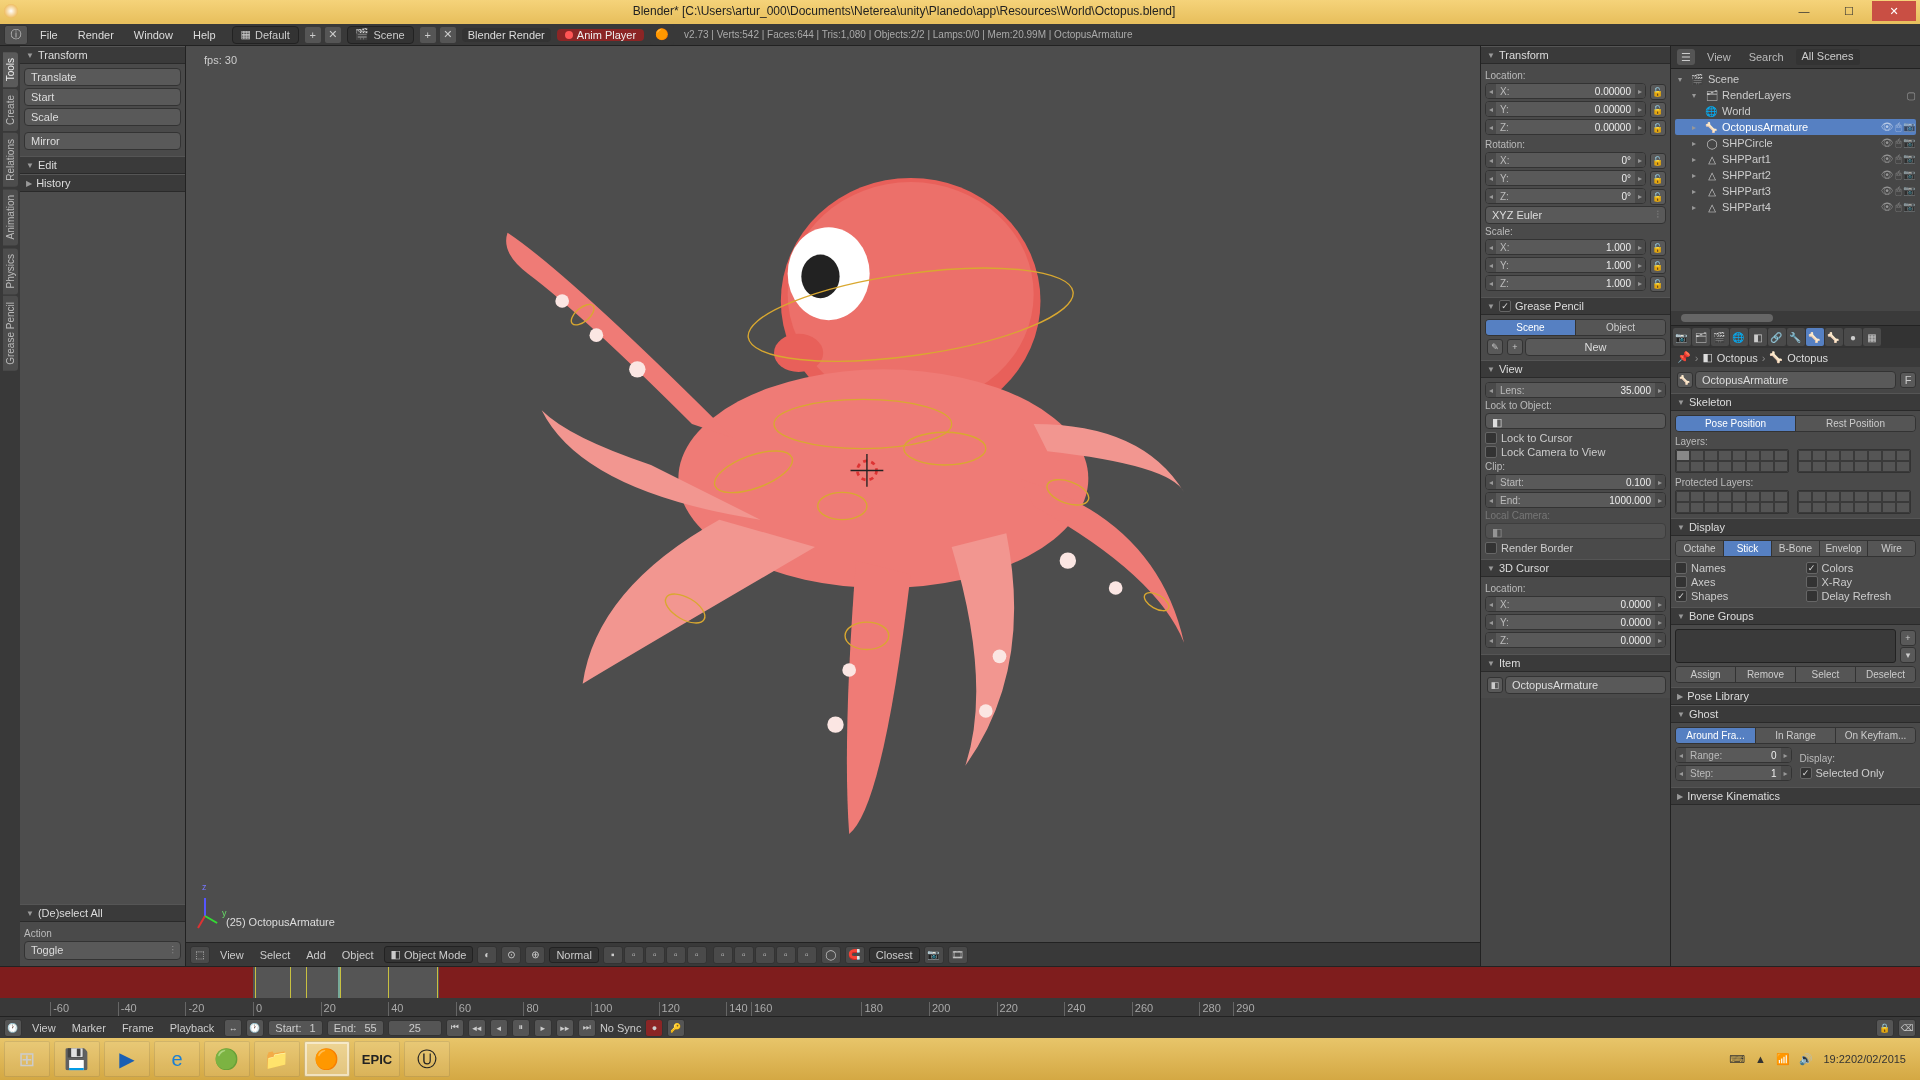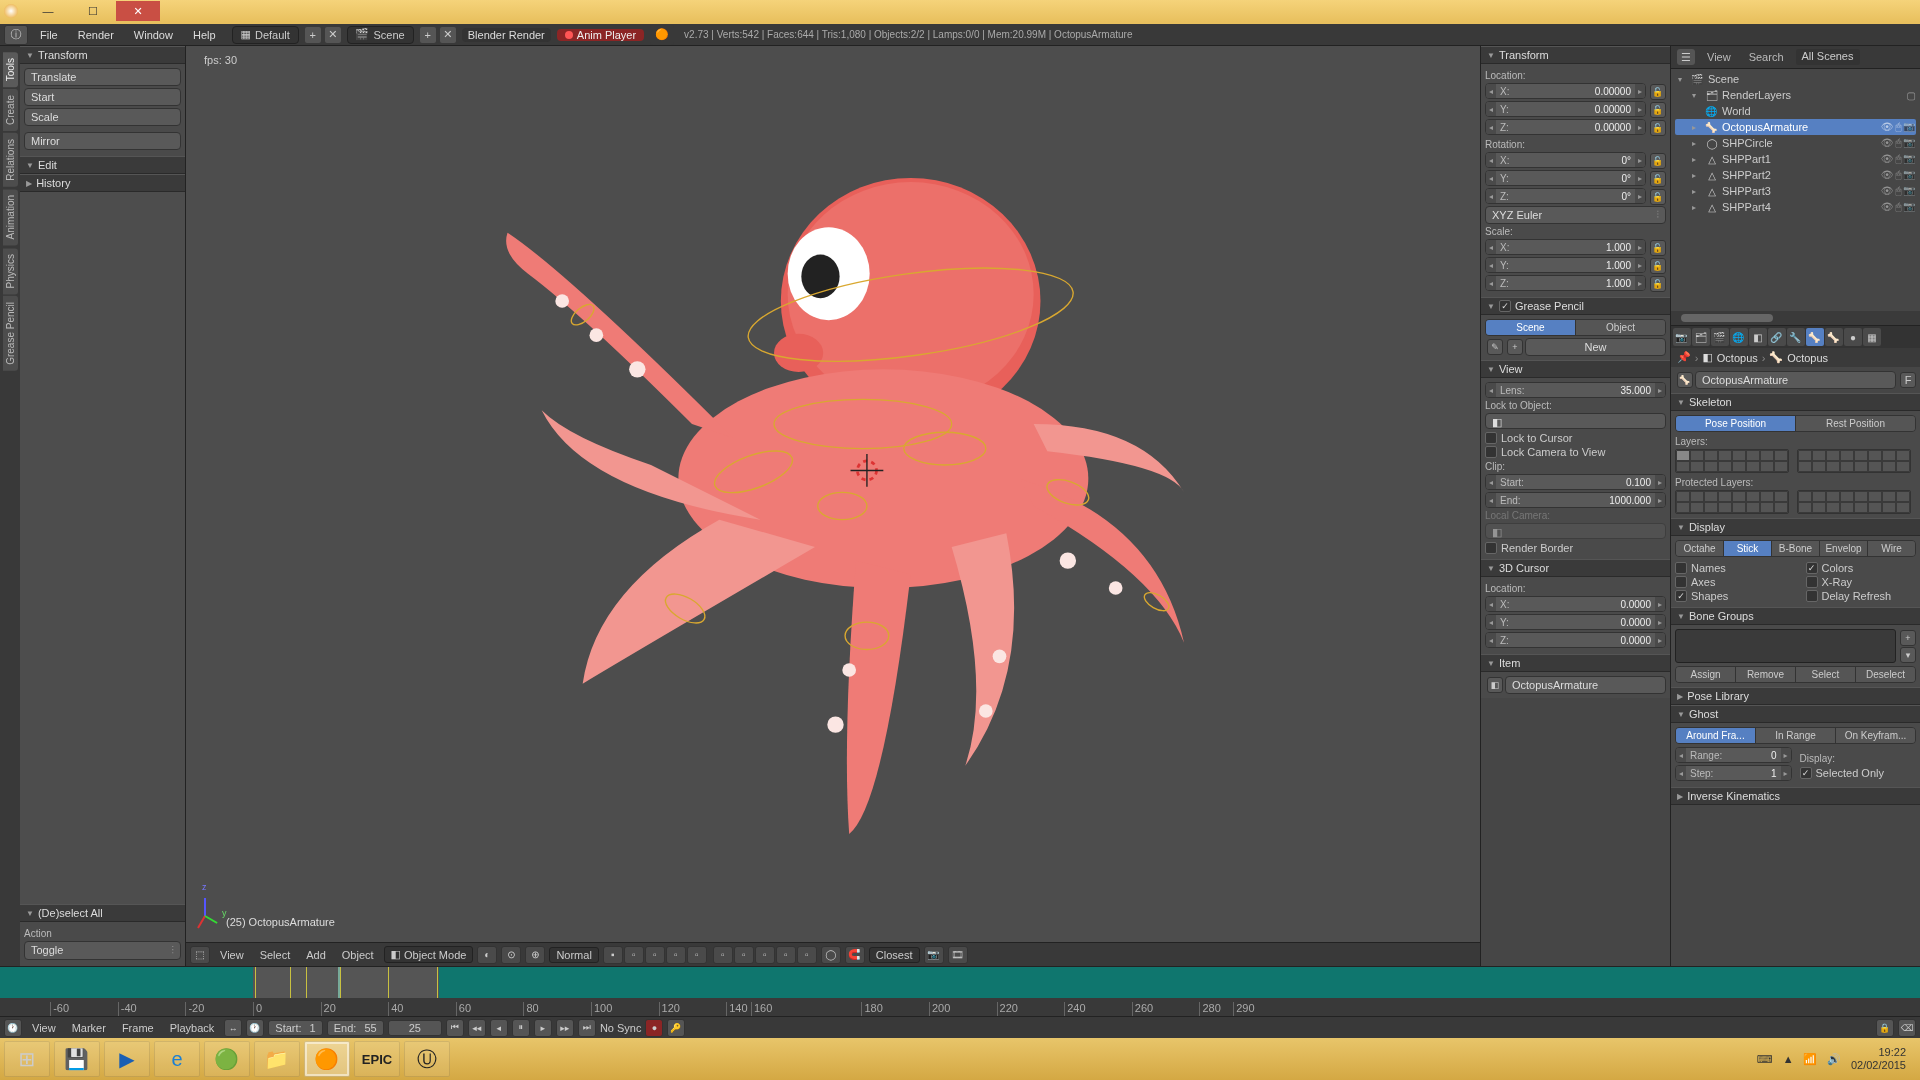--- a/index.html
+++ b/index.html
@@ -95,48 +95,49 @@
 
 
 .vp-footer { position:absolute; bottom:0; left:0; right:0; height:24px; background:#393939; border-top:1px solid #222; display:flex; align-items:center; padding:0 4px; gap:4px; }
 .vp-footer .item{color:#ccc;padding:0 6px;cursor:pointer;}
 .vp-footer .drop2{background:#333;border:1px solid #222;border-radius:3px;padding:1px 6px;display:flex;align-items:center;gap:3px;}
 .vp-footer .icon-row{display:flex;gap:1px;}
 .vp-footer .ibtn{width:20px;height:18px;background:#4a4a4a;border:1px solid #333;border-radius:3px;display:flex;align-items:center;justify-content:center;font-size:10px;}
 
 
 .timeline { height:72px; background:#393939; display:flex; flex-direction:column; border-top:1px solid #222; }
-.timeline-track { flex:1; background:#0f766e; position:relative; overflow:hidden; }
+.timeline-track { flex:1; background:#7f1d1d; position:relative; overflow:hidden; }
 .timeline-ruler { position:absolute; bottom:0; left:0; right:0; height:18px; background:#393939; display:flex; font-size:10px; color:#aaa; }
 .timeline-ruler .tick{position:absolute;bottom:0;border-left:1px solid #666;padding-left:2px;height:14px;}
 .timeline-range { position:absolute; top:0; bottom:18px; background:#555; }
 .playhead { position:absolute; top:0; bottom:0; width:2px; background:#7a9; }
 .keyframe-line { position:absolute; top:0; bottom:18px; width:1px; background:#c8c040; }
 .timeline-footer { height:22px; background:#393939; display:flex; align-items:center; gap:4px; padding:0 4px; border-top:1px solid #222; }
 .tf-item{color:#ccc;padding:0 6px;}
 .tf-num{background:#555;border:1px solid #333;border-radius:3px;padding:1px 6px;display:flex;gap:8px;font-size:10px;}
 .tf-btn{width:18px;height:18px;background:#555;border:1px solid #333;border-radius:3px;display:flex;align-items:center;justify-content:center;font-size:9px;}
 
 
 .taskbar { height:42px; background:linear-gradient(#e8c56a,#d4a843); display:flex; align-items:center; padding:0 4px; gap:4px; }
 .taskbar .tbtn { width:46px;height:36px;background:rgba(255,255,255,0.1);border-radius:2px;display:flex;align-items:center;justify-content:center;font-size:20px; border:1px solid rgba(0,0,0,0.1);}
 .taskbar .tbtn.active{background:rgba(255,255,255,0.3);box-shadow:inset 0 0 0 2px rgba(255,255,255,0.5);}
 .taskbar-spacer{flex:1;}
 .taskbar-tray{display:flex;align-items:center;gap:10px;padding:0 10px;color:#333;}
-.tray-clock{display:flex;flex-direction:column;align-items:flex-end;font-size:11px;line-height:13px;}
+.tray-clock{display:flex;align-items:flex-end;font-size:11px;line-height:13px;}
 
 
 .hscroll { height:14px;background:#3a3a3a;display:flex;align-items:center;padding:0 10px; }
 .hscroll-thumb{height:8px;background:#666;border-radius:4px;width:40%;}
 </style>
 </head>
 <body>
 
 <div class="titlebar">
   <div class="titlebar-icon"></div>
+  <div class="titlebar-text">Blender* [C:\Users\artur_000\Documents\Neterea\unity\Planedo\app\Resources\World\Octopus.blend]</div>
   <div class="titlebar-btns">
     <div class="titlebar-btn">—</div>
     <div class="titlebar-btn">☐</div>
     <div class="titlebar-btn titlebar-close">✕</div>
   </div>
 </div>
 
 <div class="topmenu">
   <div class="icon-btn">ⓘ</div>
   <div class="menu-item">File</div>

